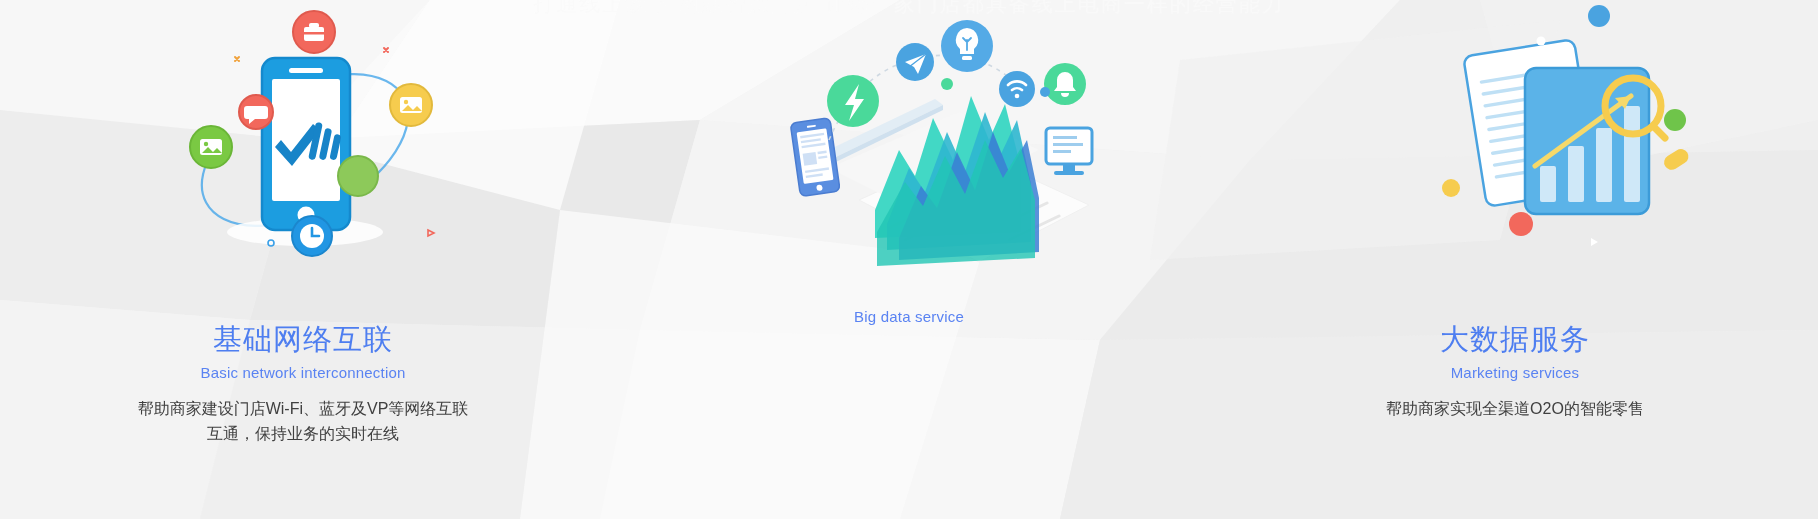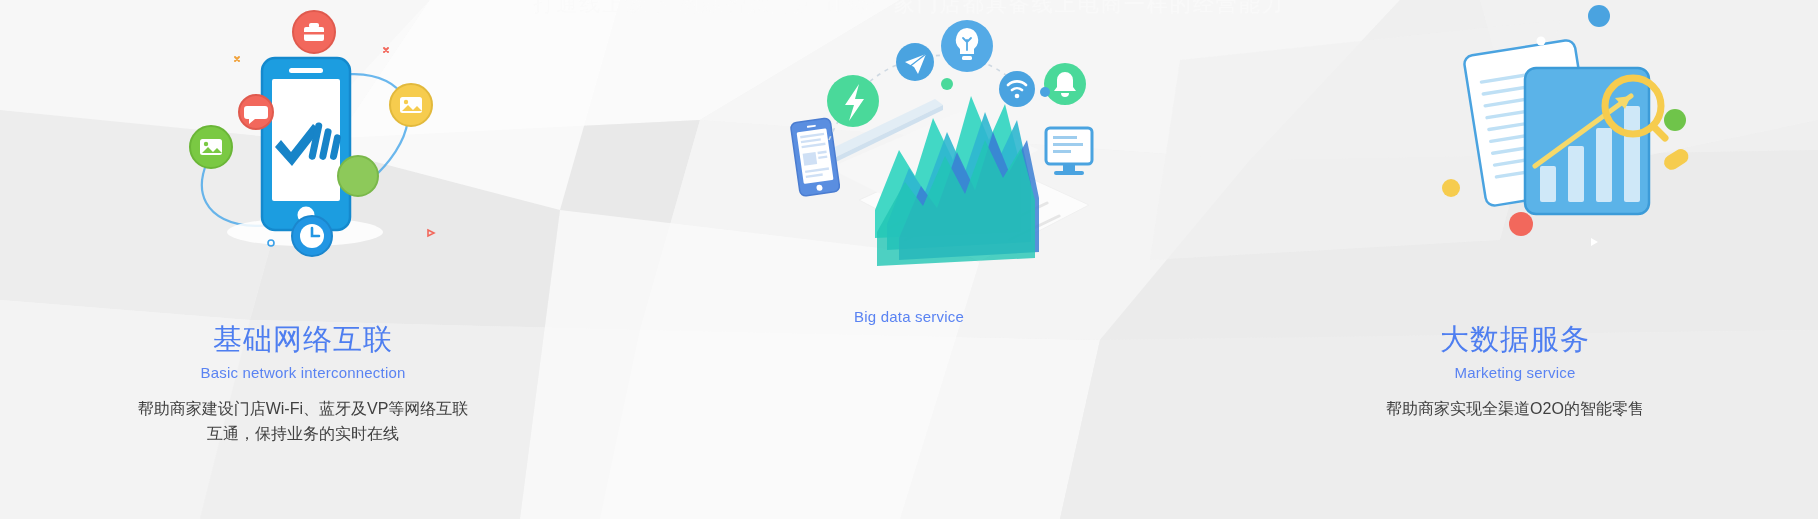--- a/index.html
+++ b/index.html
@@ -309,18 +309,18 @@
           <circle cx="264" cy="16" r="11" fill="#4aa3e0"></circle>
           <circle cx="206" cy="41" r="4.5" fill="#ffffff"></circle>
           <circle cx="340" cy="120" r="11" fill="#6fc44a"></circle>
           <circle cx="186" cy="224" r="12" fill="#f2685c"></circle>
           <circle cx="116" cy="188" r="9" fill="#f6cc4e"></circle>
           <rect x="328" y="152" width="26" height="15" rx="7.5" fill="#f6cc4e" transform="rotate(-32 341 159)"></rect>
           <path d="M256 238 l7 4 l-7 4 z" fill="#ffffff"></path>
         </svg>
       </div>
       <h2 class="title">大数据服务</h2>
-      <div class="subtitle">Marketing service</div>
+      <div class="subtitle">Marketing services</div>
       <div class="desc">帮助商家实现全渠道O2O的智能零售</div>
     </div>
 
   </div>
 </div>
 
 </body></html>

